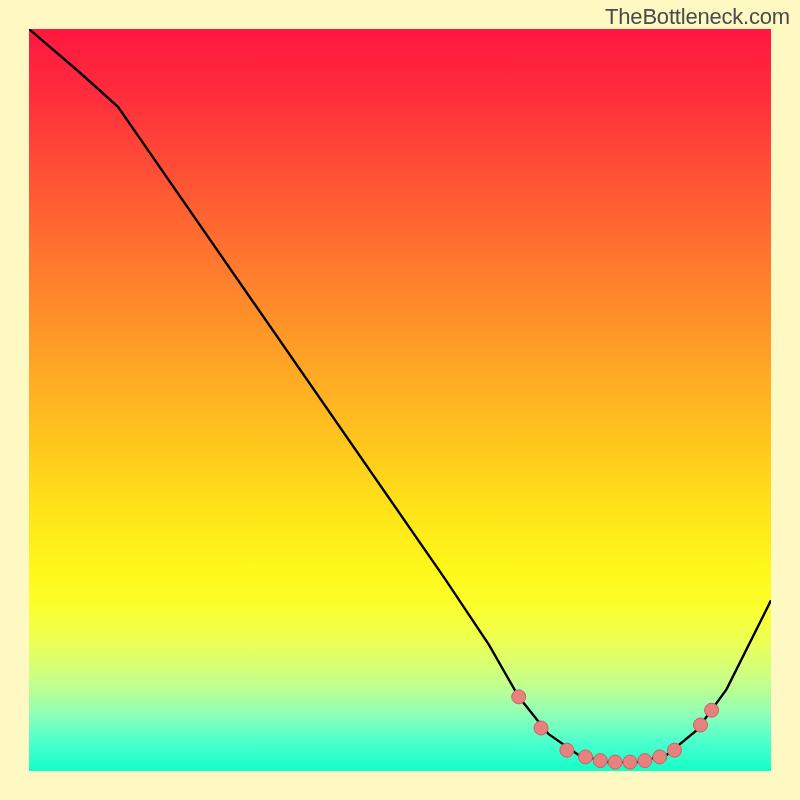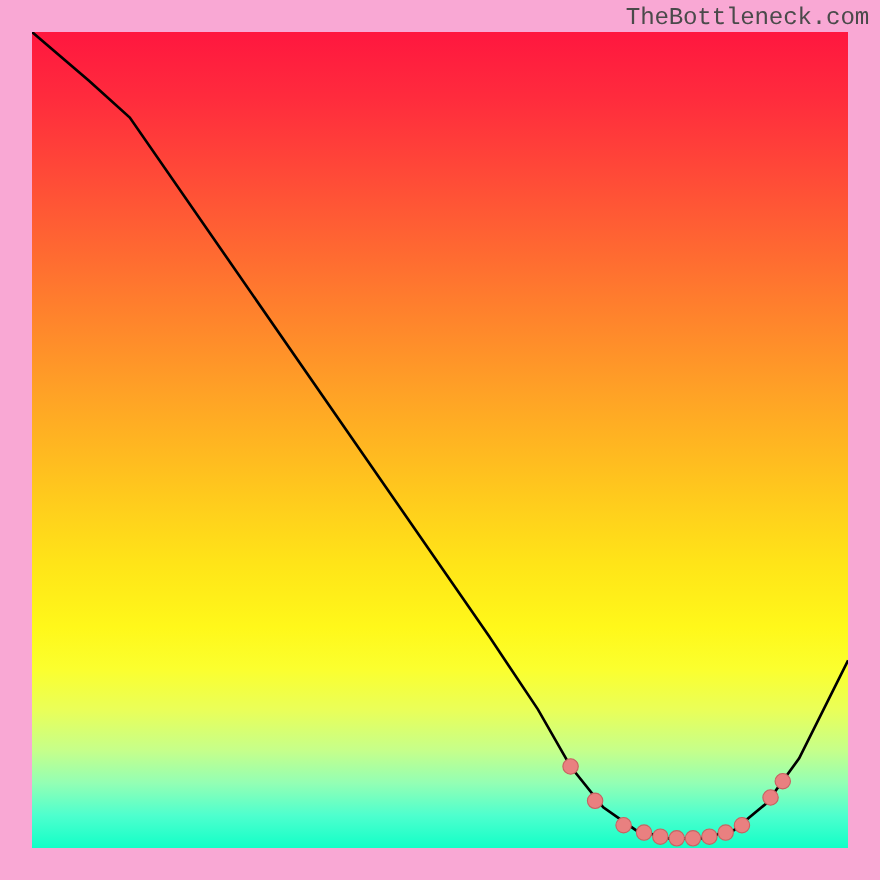--- a/index.html
+++ b/index.html
@@ -8,22 +8,21 @@
     width: 800px;
     height: 800px;
     background: #000;
     overflow: hidden;
     font-family: Arial, Helvetica, sans-serif;
   }
   .stage {
     position: relative;
     width: 800px;
     height: 800px;
-    background: #f9a8d4;
-    font-family: Liberation Mono, monospace;
+    background: #fef9c3;
   }
   .plot-box {
     position: absolute;
     left: 29px;
     top: 29px;
     width: 742px;
     height: 742px;
     overflow: hidden;
   }
   .gradient-bg {

